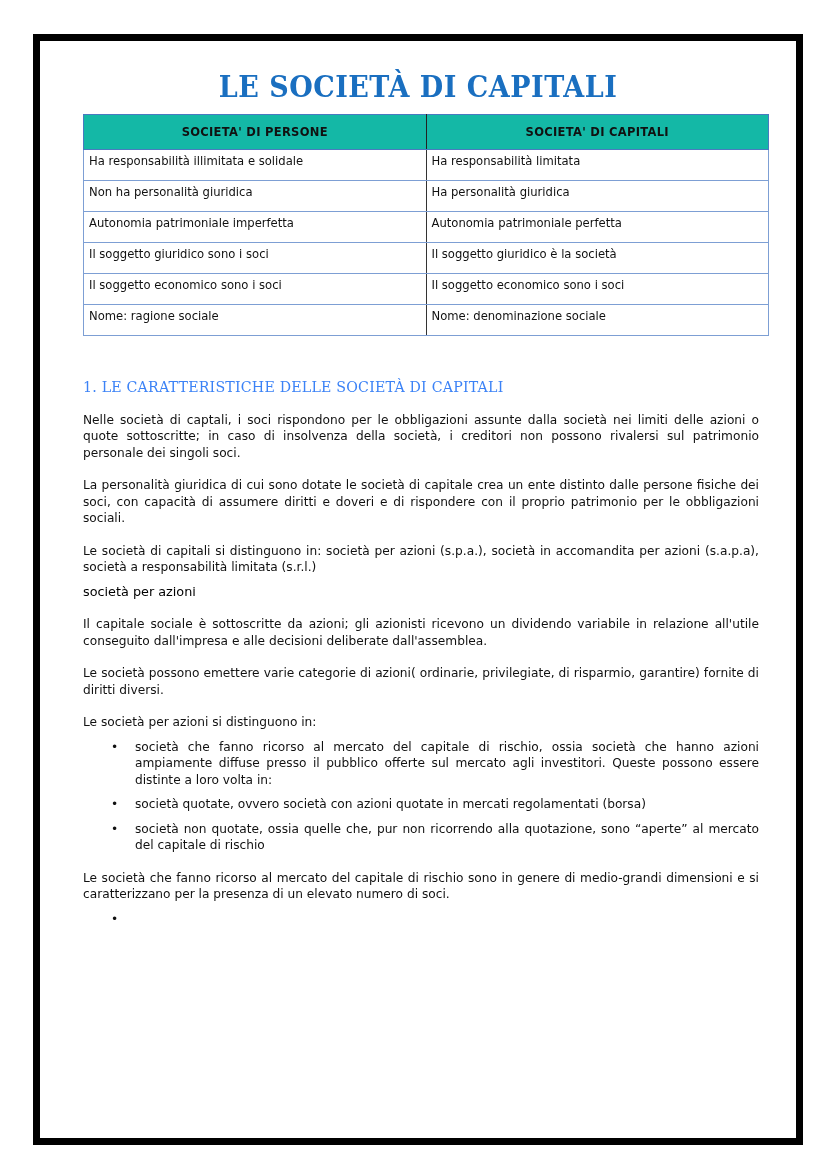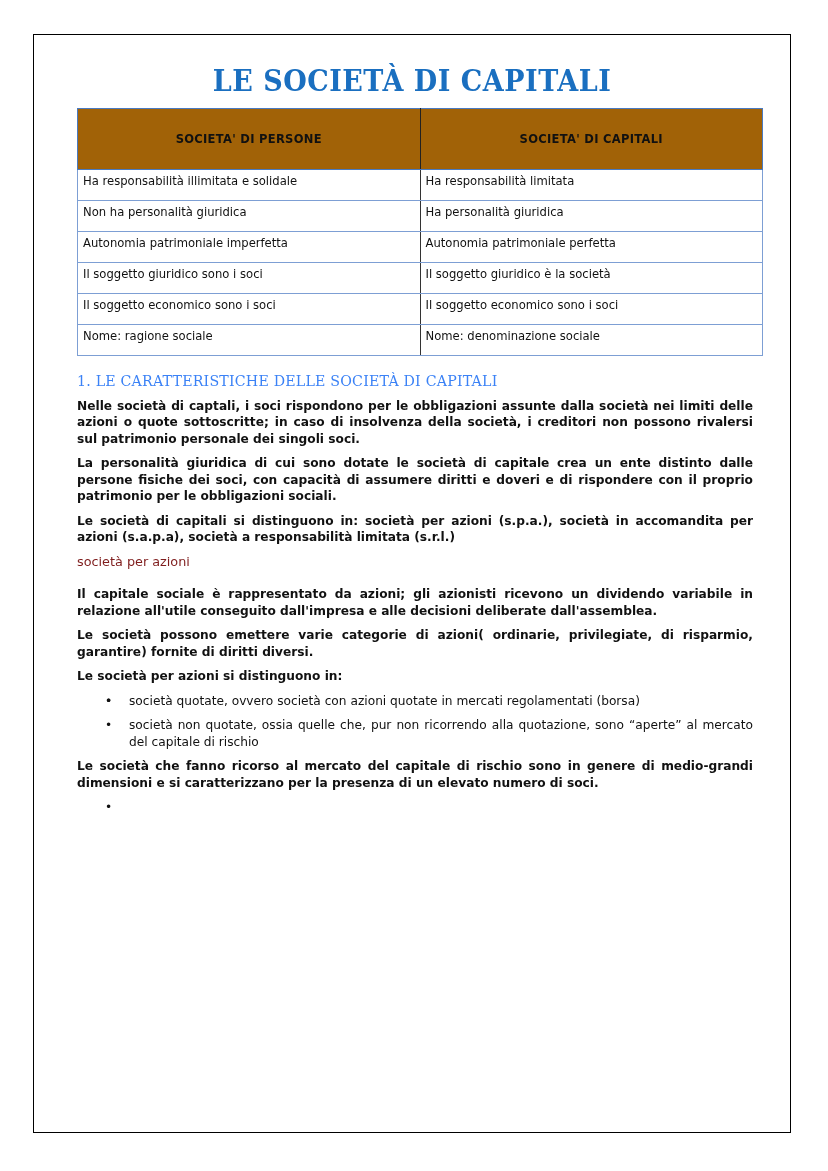--- a/index.html
+++ b/index.html
@@ -1,38 +1,38 @@
 <!DOCTYPE html>
 <html><head>
   <meta charset="utf-8">
   <style>
     html, body { margin: 0; padding: 0; background: #ffffff; }
     body { width: 828px; height: 1171px; position: relative; overflow: hidden;
            font-family: "DejaVu Sans", sans-serif; color: #111; }
     .page-frame { position: absolute; left: 33px; top: 34px; width: 756px; height: 1097px;
-                  border: 1px solid #000000; background: #fff; }
+                  border: 7px solid #000000; background: #fff; }
     .title { position: absolute; left: 0; right: 0; top: 30px; text-align: center;
              font-family: "DejaVu Serif", serif; font-weight: 900; font-size: 27px;
              letter-spacing: 0.5px; color: #1a6fc0; transform: scaleY(1.1); }
     table.cmp { position: absolute; left: 43px; top: 73px; width: 686px;
                 border-collapse: collapse; font-size: 11.6px; }
-    table.cmp th { background: #a16207; color: #111; font-weight: bold; height: 30px;
+    table.cmp th { background: #14b8a6; color: #111; font-weight: bold; height: 30px;
                    font-size: 11.5px; letter-spacing: 0.3px; text-align: center;
-                   border: 1px solid #4a7ac0; padding: 15px; }
+                   border: 1px solid #4a7ac0; padding: 2px; }
     table.cmp th:first-child { border-right: 1px solid #222; }
     table.cmp td { border: 1px solid #7d9fd4; vertical-align: top; padding: 4px 5px 0 5px;
                    height: 26px; line-height: 15px; width: 50%; }
     table.cmp td:first-child { border-right: 1px solid #333; margin-left: 20px; }
     table.cmp tr.tall td { height: 41px; }
     .content { position: absolute; left: 43px; top: 338px; width: 676px; font-size: 12.2px;
                line-height: 16.5px; }
     .section-heading { font-family: "DejaVu Serif", serif; font-weight: 400; font-size: 14.2px;
                        color: #3b82f6; letter-spacing: 0.2px; margin: 0 0 8px 0; }
-    .para { margin: 0 0 8px 0; text-align: justify; font-weight: bold; }
-    .subheading { color: #7f1d1d; font-size: 12.8px; margin: 0 0 16px 0; }
+    .para { margin: 16px 0 8px 0; text-align: justify; }
+    .subheading { color: #000000; font-size: 12.8px; margin: 0 0 16px 0; }
     ul.bullets { list-style: none; margin: 0 0 8px 0; padding: 0; }
     ul.bullets li { position: relative; padding-left: 52px; margin: 0 0 8px 0; text-align: justify; }
     .bullet-dot { position: absolute; left: 28px; top: 0; }
   </style>
 </head>
 <body>
 
 <div class="page-frame">
   <div class="title">LE SOCIETÀ DI CAPITALI</div>
 
@@ -71,27 +71,28 @@
     </tbody>
   </table>
 
   <div class="content">
     <div class="section-heading">1. LE CARATTERISTICHE DELLE SOCIETÀ DI CAPITALI</div>
     <p class="para">Nelle società di captali, i soci rispondono per le obbligazioni assunte dalla società nei limiti delle azioni o quote sottoscritte; in caso di insolvenza della società, i creditori non possono rivalersi sul patrimonio personale dei singoli soci.</p>
     <p class="para">La personalità giuridica di cui sono dotate le società di capitale crea un ente distinto dalle persone fisiche dei soci, con capacità di assumere diritti e doveri e di rispondere con il proprio patrimonio per le obbligazioni sociali.</p>
     <p class="para">Le società di capitali si distinguono in: società per azioni (s.p.a.), società in accomandita per azioni (s.a.p.a), società a responsabilità limitata (s.r.l.)</p>
 
     <div class="subheading">società per azioni</div>
-    <p class="para">Il capitale sociale è rappresentato da azioni; gli azionisti ricevono un dividendo variabile in relazione all'utile conseguito dall'impresa e alle decisioni deliberate dall'assemblea.</p>
+    <p class="para">Il capitale sociale è sottoscritte da azioni; gli azionisti ricevono un dividendo variabile in relazione all'utile conseguito dall'impresa e alle decisioni deliberate dall'assemblea.</p>
     <p class="para">Le società possono emettere varie categorie di azioni( ordinarie, privilegiate, di risparmio, garantire) fornite di diritti diversi.</p>
     <p class="para">Le società per azioni si distinguono in:</p>
 
     <ul class="bullets">
       <li>
         <span class="bullet-dot">•</span>
+        <span>società che fanno ricorso al mercato del capitale di rischio, ossia società che hanno azioni ampiamente diffuse presso il pubblico offerte sul mercato agli investitori. Queste possono essere distinte a loro volta in:</span>
       </li>
       <li>
         <span class="bullet-dot">•</span>
         <span>società quotate, ovvero società con azioni quotate in mercati regolamentati (borsa)</span>
       </li>
       <li>
         <span class="bullet-dot">•</span>
         <span>società non quotate, ossia quelle che, pur non ricorrendo alla quotazione, sono “aperte” al mercato del capitale di rischio</span>
       </li>
     </ul>

